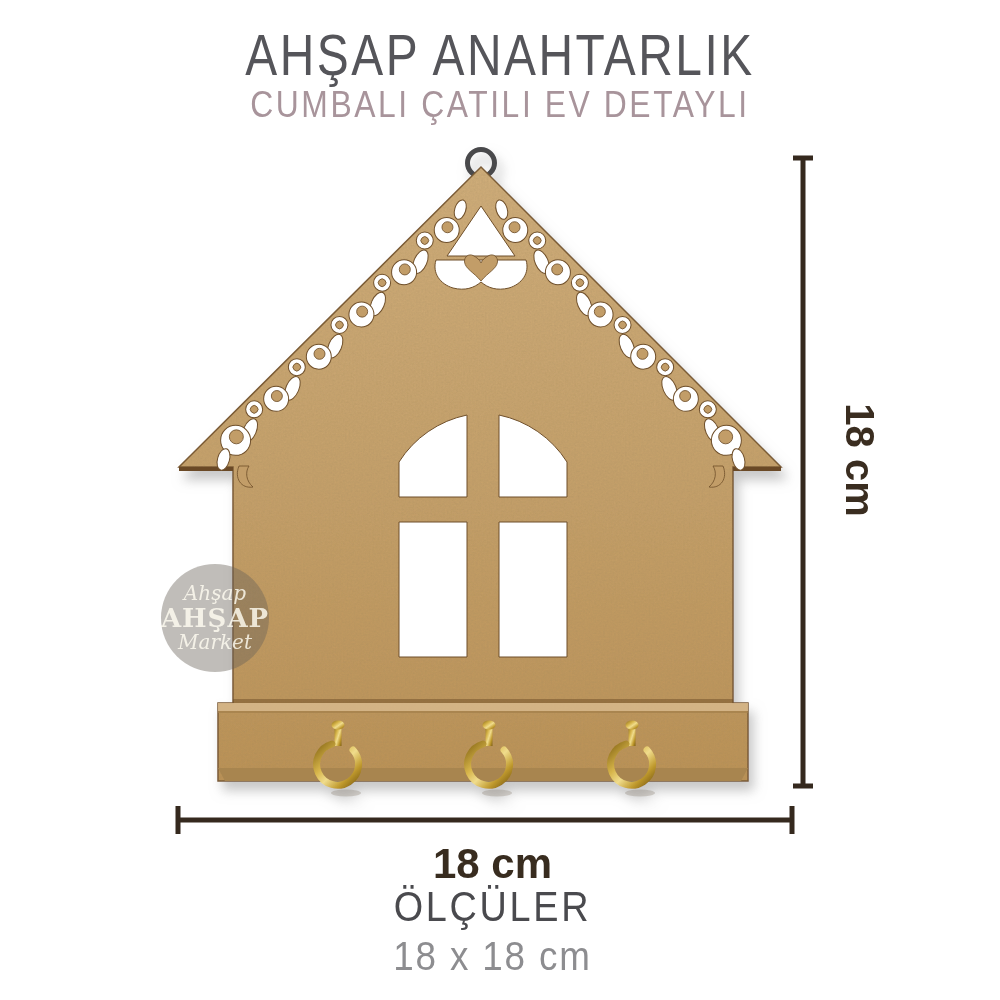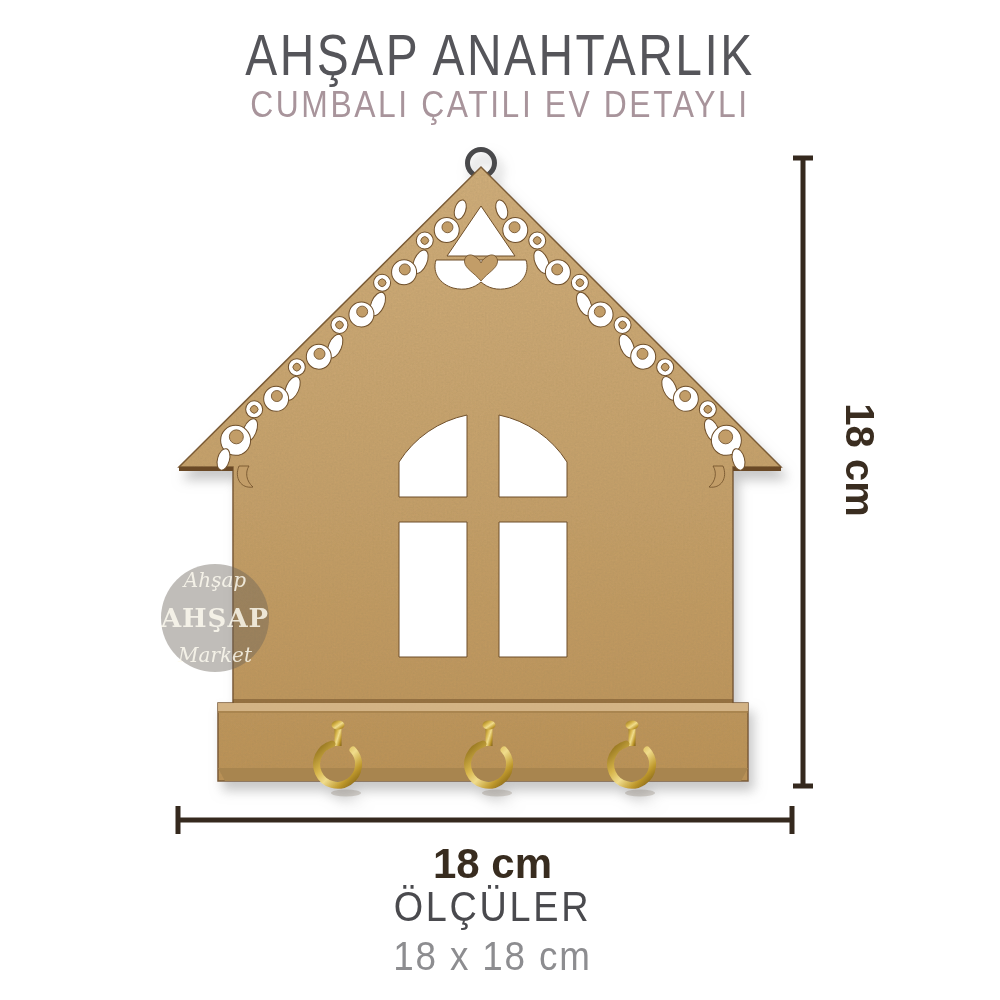--- a/index.html
+++ b/index.html
@@ -16,21 +16,21 @@
 
   
   .art { position:absolute; left:0; top:0; width:1000px; height:1000px; z-index:1; }
   .cw { fill:#ffffff; stroke:#6f4f2a; stroke-width:1; }
   .cd { fill:#c29d68; stroke:#6f4f2a; stroke-width:0.8; }
 
   
   .watermark { position:absolute; left:161px; top:564px; width:108px; height:108px;
            border-radius:50%; background:rgba(104,97,87,0.42); z-index:2;
            display:flex; flex-direction:column; align-items:center; justify-content:center;
-           color:rgba(255,252,242,0.82); text-align:right;gap:13px; }
+           color:rgba(255,252,242,0.82); text-align:right; }
   .wm-script { font-family:"DejaVu Serif", serif; font-style:italic; font-size:20px; line-height:21px; }
   .wm-main   { font-family:"DejaVu Serif", serif; font-weight:bold; font-size:26px; line-height:28px; letter-spacing:1px; }
 
   
   .dim-v-label { position:absolute; left:795px; top:438px; width:130px; height:44px;
            line-height:44px; text-align:center; font-size:40px; font-weight:bold;
            color:#3a2d20; transform:rotate(90deg); transform-origin:center; z-index:3; }
   .dim-h-label { position:absolute; top:840px; left:0; width:985px; text-align:center;
            font-size:42px; font-weight:bold; color:#382c1f; z-index:3; }
 

